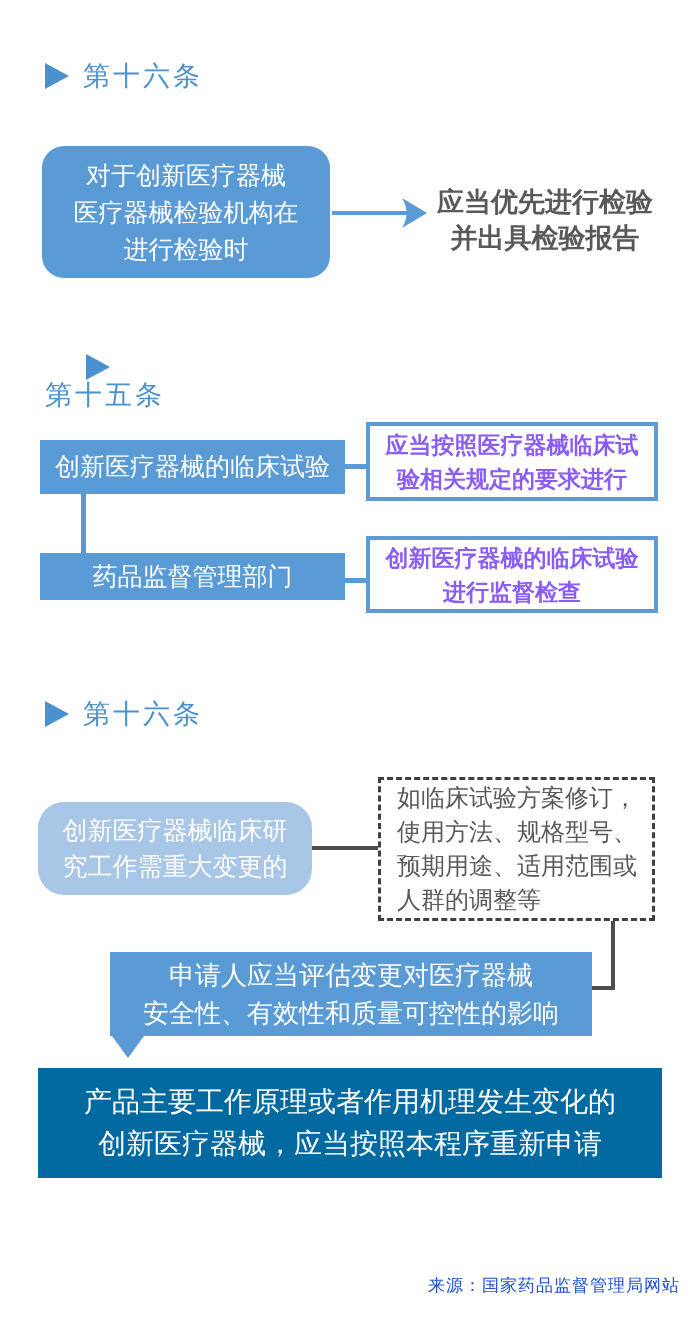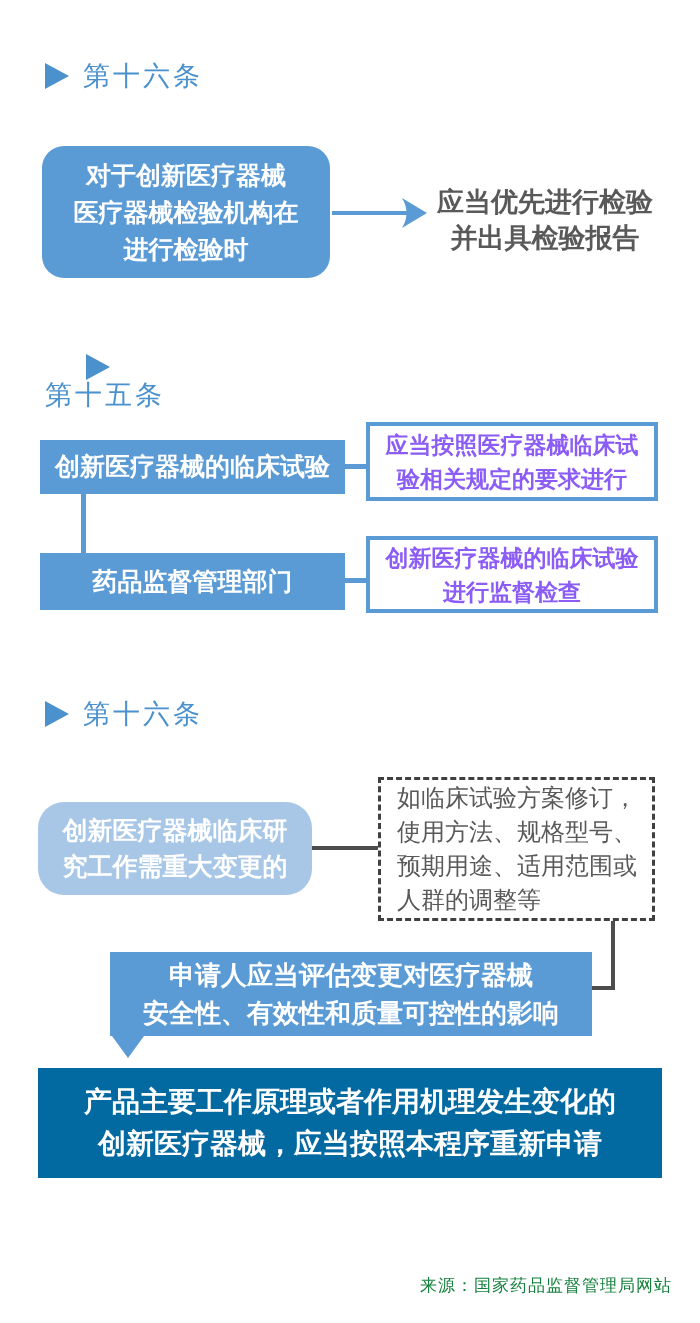--- a/index.html
+++ b/index.html
@@ -26,37 +26,37 @@
   #hdr14 { left: 45px; top: 61px; }
   #hdr15 { left: 45px; top: 354px; flex-direction: column; }
   #hdr16 { left: 45px; top: 699px; }
 
   
   .fillbox {
     position: absolute;
     display: flex; flex-direction: column;
     align-items: center; justify-content: center;
     text-align: center;
-    color: #ffffff; font-weight: bold;
+    color: #ffffff; font-weight: normal;
   }
   .line { display: block; }
 
   
   #box-a { left: 42px; top: 146px; width: 288px; height: 132px;
            background: #5b9bd5; border-radius: 22px;
            font-size: 25px; line-height: 37px; }
   #arrow14 { position: absolute; left: 330px; top: 193px; }
   #result14 { position: absolute; left: 418px; top: 184px; width: 254px;
               text-align: center; color: #595959; font-weight: bold;
               font-size: 27px; line-height: 36px; }
 
   
   #box-b { left: 40px; top: 440px; width: 305px; height: 54px;
            background: #5b9bd5; font-size: 25px; line-height: 30px; }
-  #box-d { left: 40px; top: 553px; width: 305px; height: 57px;
+  #box-d { left: 40px; top: 553px; width: 305px; height: 47px;
            background: #5b9bd5; font-size: 25px; line-height: 30px; }
   .conn-blue-h { position: absolute; background: #5b9bd5; height: 5px; }
   #conn-b { left: 345px; top: 464px; width: 21px; }
   #conn-d { left: 345px; top: 578px; width: 21px; }
   #conn-bd { position: absolute; left: 81px; top: 494px; width: 5px; height: 59px; background: #5b9bd5; }
   .outline-box {
     position: absolute;
     background: #ffffff;
     border: 4px solid #5b9bd5;
     display: flex; flex-direction: column;
@@ -84,22 +84,22 @@
   #conn-gh-h { position: absolute; left: 592px; top: 986px; width: 23px; height: 4px; background: #4d4d4d; }
   #box-h { left: 110px; top: 952px; width: 482px; height: 84px;
            background: #5b9bd5; font-size: 26px; line-height: 38px; }
   #tail-h { position: absolute; left: 112px; top: 1036px; width: 0; height: 0;
             border-left: 16px solid transparent; border-right: 16px solid transparent;
             border-top: 22px solid #5b9bd5; }
   #box-i { left: 38px; top: 1068px; width: 624px; height: 110px;
            background: #0369a1; font-size: 28px; line-height: 42px; }
 
   
-  #source-line { position: absolute; right: 28px; top: 1274px;
-                 color: #15803d; font-size: 17px; letter-spacing: 1px; }
+  #source-line { position: absolute; right: 20px; top: 1274px;
+                 color: #1d4ed8; font-size: 17px; letter-spacing: 1px; }
 </style>
 </head>
 <body>
 
 <div class="canvas">
 
   <div class="section-header" id="hdr14">
     <span class="tri-marker"></span>
     <span class="header-text">第十六条</span>
   </div>

